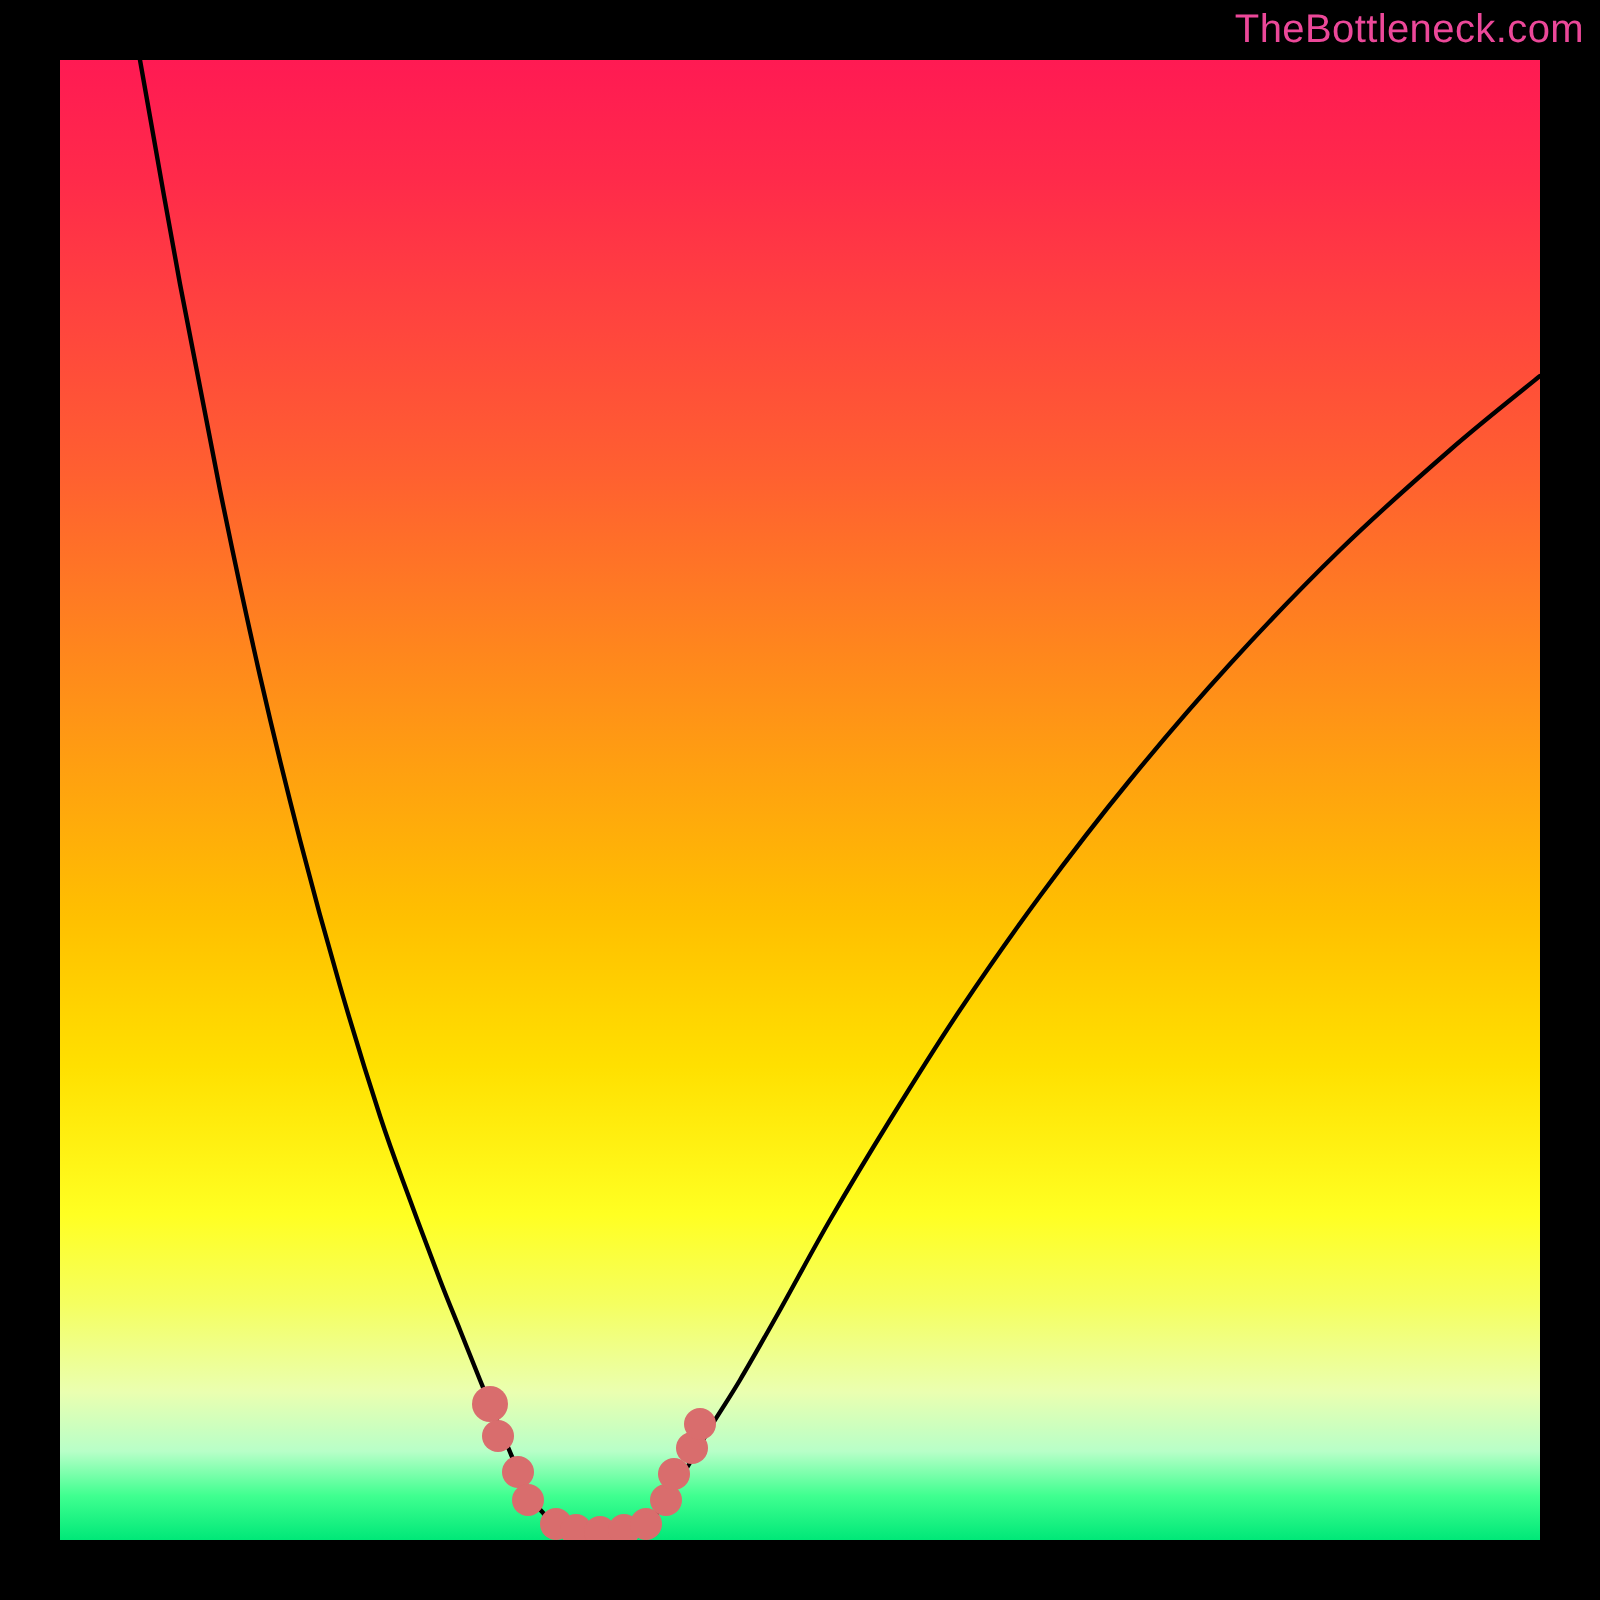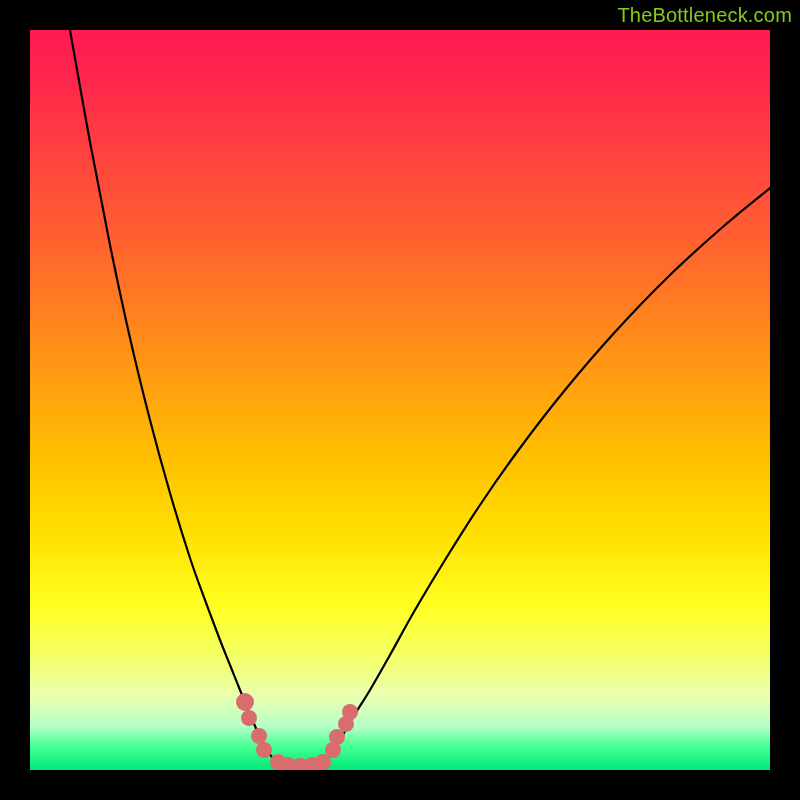--- a/index.html
+++ b/index.html
@@ -37,21 +37,21 @@
       #eaffb0 90%,
       #b8ffc8 94%,
       #40ff90 97%,
       #00e878 100%
     );
   }
   .attrib {
     position: absolute;
     top: 4px;
     right: 8px;
-    color: #84cc16;
+    color: #ec4899;
     font-size: 20px;
     font-weight: 500;
     letter-spacing: 0.2px;
     z-index: 5;
   }
   svg.curve {
     position: absolute;
     left: 0;
     top: 0;
     width: 740px;

